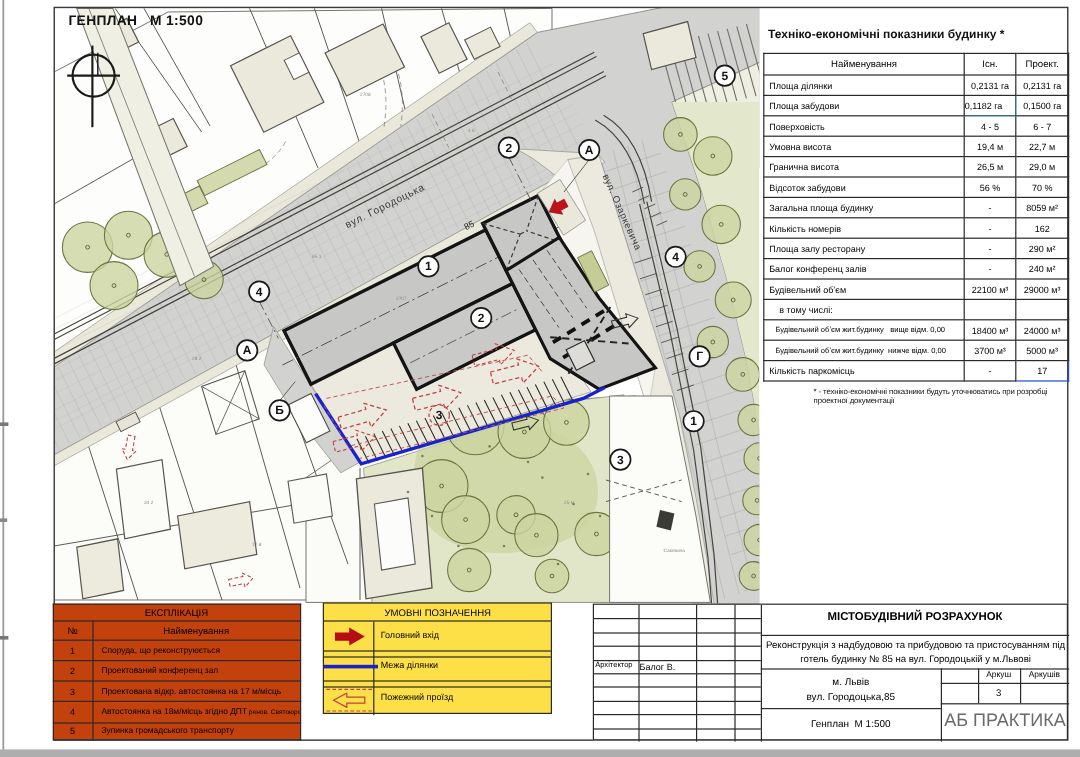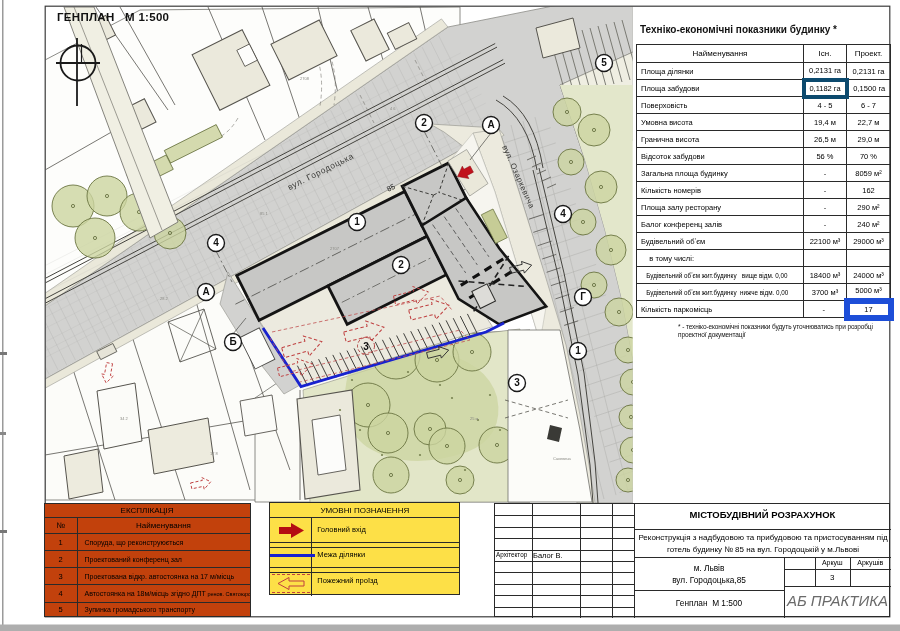--- a/index.html
+++ b/index.html
@@ -571,21 +571,21 @@
           <td style="border:1px solid #2a2a2a;width:43px;text-align:center;font-size:8px;">Існ.</td>
           <td style="border:1px solid #2a2a2a;width:44px;text-align:center;font-size:8px;">Проект.</td>
         </tr>
 <tr style="height:17px;">
           <td style="border:1px solid #2a2a2a;font-size:7.5px;padding-left:4px;white-space:nowrap;overflow:hidden;">Площа ділянки</td>
           <td style="border:1px solid #2a2a2a;text-align:center;font-size:7.5px;">0,2131 га</td>
           <td style="border:1px solid #2a2a2a;text-align:center;font-size:7.5px;">0,2131 га</td>
         </tr>
 <tr style="height:17px;">
           <td style="border:1px solid #2a2a2a;font-size:7.5px;padding-left:4px;white-space:nowrap;overflow:hidden;">Площа забудови</td>
-          <td style="border:4px solid #0c4a6e;text-align:center;font-size:7.5px;">0,1182 га</td>
+          <td style="border:1px solid #0c4a6e;font-size:7.5px;">0,1182 га</td>
           <td style="border:1px solid #2a2a2a;text-align:center;font-size:7.5px;">0,1500 га</td>
         </tr>
 <tr style="height:17px;">
           <td style="border:1px solid #2a2a2a;font-size:7.5px;padding-left:4px;white-space:nowrap;overflow:hidden;">Поверховість</td>
           <td style="border:1px solid #2a2a2a;text-align:center;font-size:7.5px;">4 - 5</td>
           <td style="border:1px solid #2a2a2a;text-align:center;font-size:7.5px;">6 - 7</td>
         </tr>
 <tr style="height:17px;">
           <td style="border:1px solid #2a2a2a;font-size:7.5px;padding-left:4px;white-space:nowrap;overflow:hidden;">Умовна висота</td>
           <td style="border:1px solid #2a2a2a;text-align:center;font-size:7.5px;">19,4 м</td>
@@ -637,21 +637,21 @@
           <td style="border:1px solid #2a2a2a;text-align:center;font-size:7.5px;">24000 м³</td>
         </tr>
 <tr style="height:17px;">
           <td style="border:1px solid #2a2a2a;font-size:6.3px;padding-left:4px;white-space:nowrap;overflow:hidden;">&nbsp;&nbsp;&nbsp;Будівельний обʼєм жит.будинку&nbsp;&nbsp;нижче відм. 0,00</td>
           <td style="border:1px solid #2a2a2a;text-align:center;font-size:7.5px;">3700 м³</td>
           <td style="border:1px solid #2a2a2a;text-align:center;font-size:7.5px;">5000 м³</td>
         </tr>
 <tr style="height:17px;">
           <td style="border:1px solid #2a2a2a;font-size:7.5px;padding-left:4px;white-space:nowrap;overflow:hidden;">Кількість паркомісць</td>
           <td style="border:1px solid #2a2a2a;text-align:center;font-size:7.5px;">-</td>
-          <td style="border:6px solid #1d4ed8;text-align:center;font-size:7.5px;">17</td>
+          <td style="border:1px solid #1d4ed8;text-align:center;font-size:7.5px;">17</td>
         </tr>
 </tbody>
     </table>
 
 <div class="abs" style="left:678px;top:323px;width:214px;font-size:6.5px;letter-spacing:-0.1px;line-height:8.2px;color:#111;">* - техніко-економічні показники будуть уточнюватись при розробці проектної документації</div>
 
 <div class="abs" style="left:43.5px;top:503px;width:206px;height:113px;background:#c2410c;">
 <table style="width:206px;table-layout:fixed;">
         <colgroup>
           <col style="width:33px">
@@ -748,14 +748,14 @@
 <div class="abs" style="left:142px;top:28px;width:252px;text-align:center;font-size:8px;line-height:11.5px;">Реконструкція з надбудовою та прибудовою та пристосуванням під готель будинку № 85 на вул. Городоцькій у м.Львові</div>
 
 <div class="abs" style="left:139px;top:58px;width:150px;text-align:center;font-size:8.3px;line-height:12px;">м. Львів<br>вул. Городоцька,85</div>
 
 <div class="abs" style="left:320px;top:55px;width:34.6px;text-align:center;font-size:7px;">Аркуш</div>
 <div class="abs" style="left:354.6px;top:55px;width:41.4px;text-align:center;font-size:7px;">Аркушів</div>
 <div class="abs" style="left:320px;top:69px;width:34.6px;text-align:center;font-size:8px;">3</div>
 
 <div class="abs" style="left:139px;top:94px;width:150px;text-align:center;font-size:8.3px;">Генплан&nbsp;&nbsp;М 1:500</div>
 
-<div class="abs" style="left:289px;top:88px;width:107px;text-align:center;font-size:15px;color:#6a6a6a;letter-spacing:0px;white-space:nowrap;font-style:italic;">АБ ПРАКТИКА</div>
+<div class="abs" style="left:289px;top:88px;width:107px;text-align:center;font-size:15px;color:#6a6a6a;letter-spacing:0px;white-space:nowrap;">АБ ПРАКТИКА</div>
 </div>
 </div>
 </body></html>

